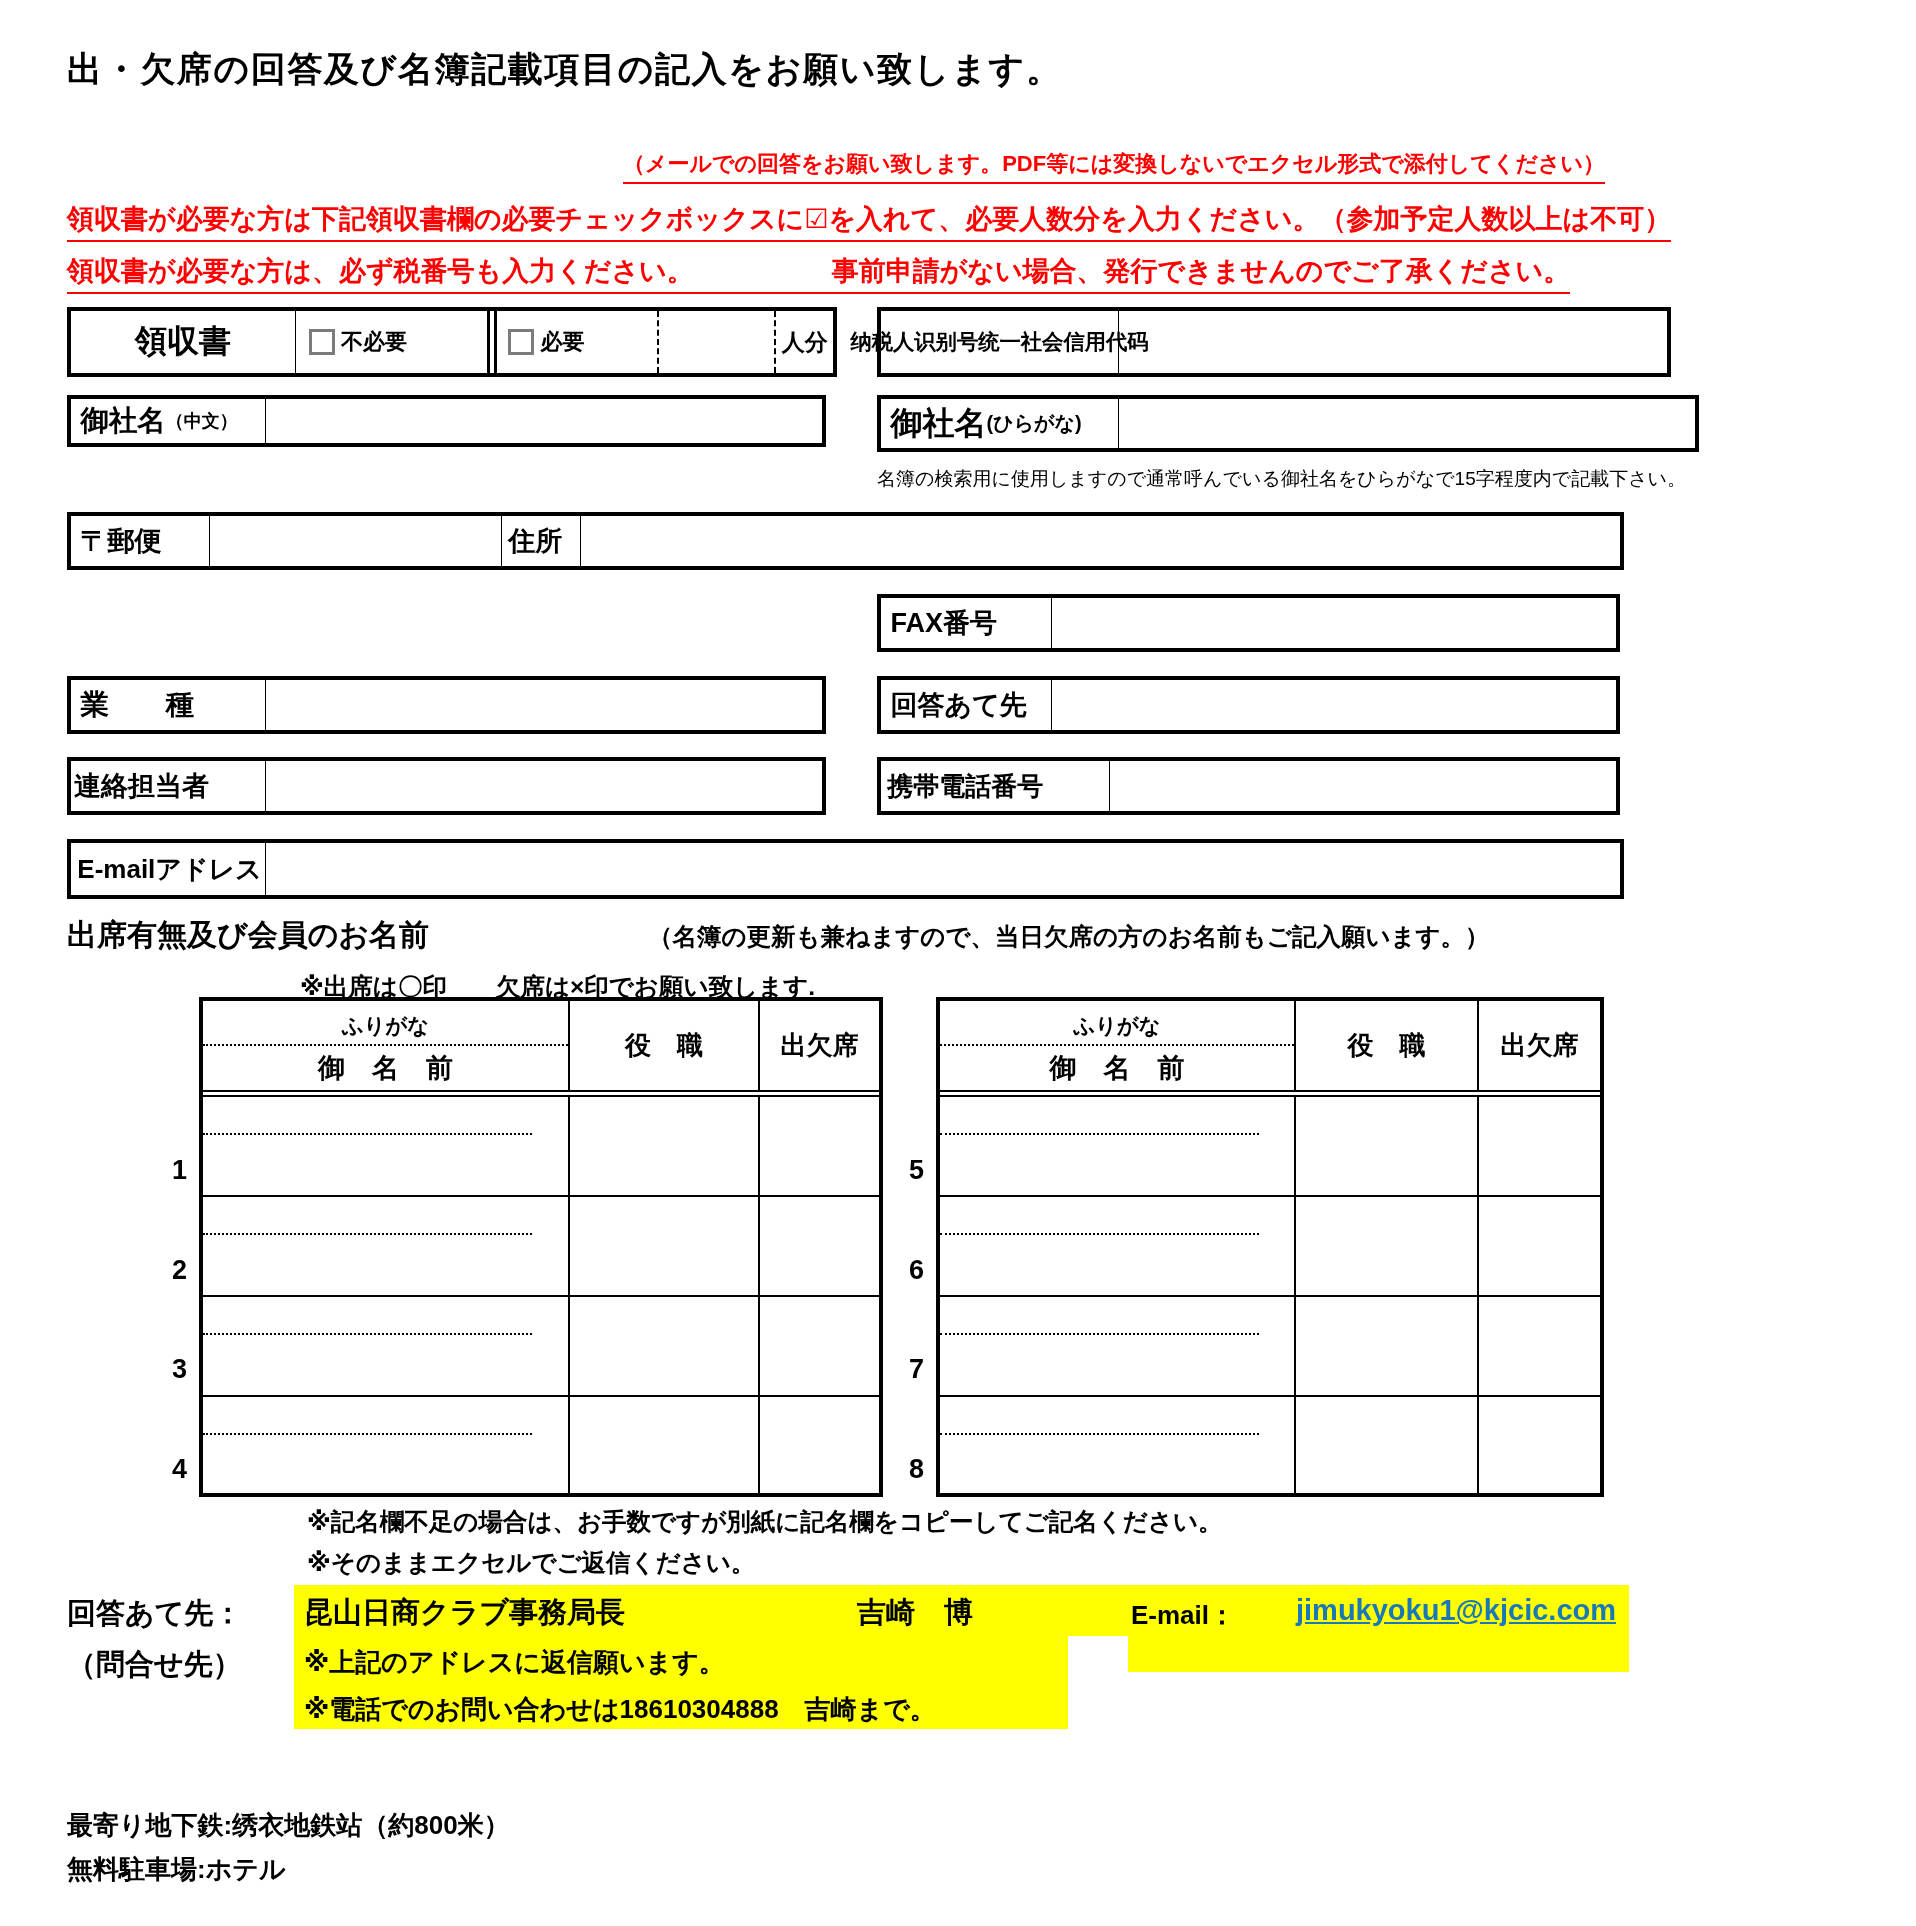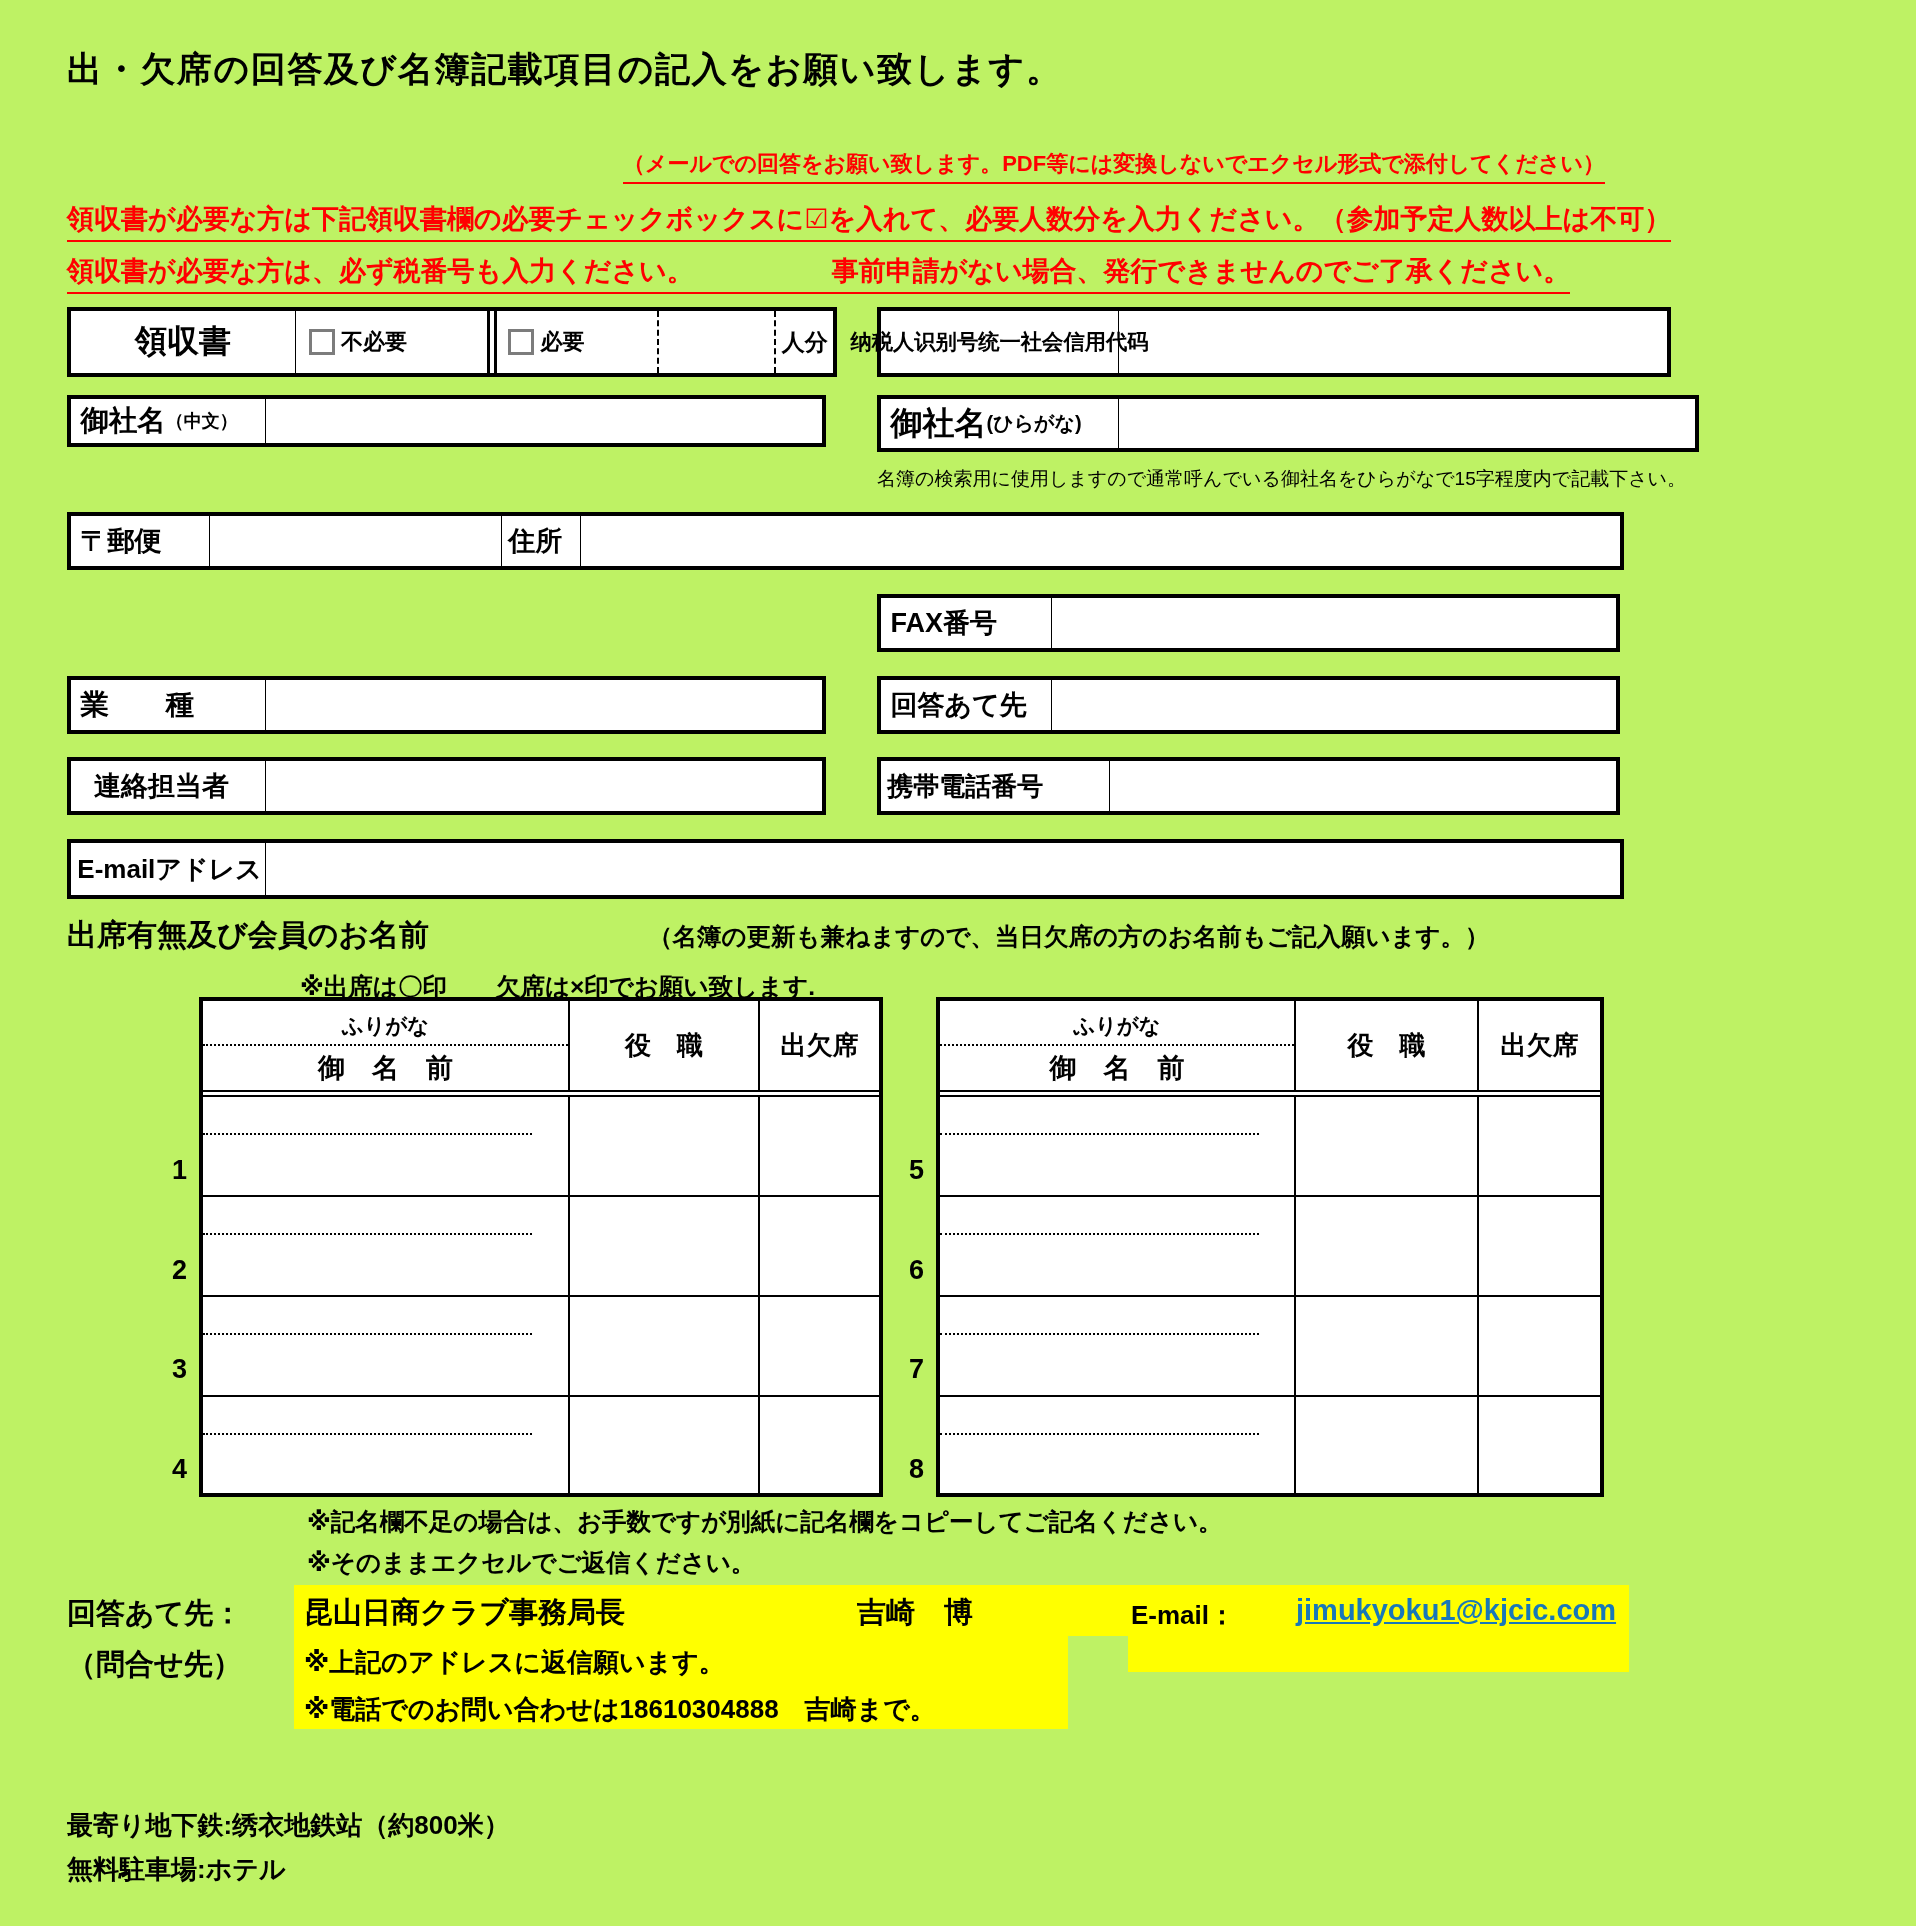--- a/index.html
+++ b/index.html
@@ -1,16 +1,16 @@
 <!DOCTYPE html>
 <html style="font-size:12.6px"><head>
 <meta charset="utf-8">
 <style>
   html,body{margin:0;padding:0;background:#e8e8e8;}
-  #page{position:relative;width:1916px;height:1926px;background:#bef264;
+  #page{position:relative;width:1916px;height:1926px;background:#ffffff;
         font-family:"Liberation Sans","DejaVu Sans",sans-serif;color:#000;overflow:hidden;}
   .abs{position:absolute;box-sizing:border-box;}
   .b{font-weight:bold;}
   .nw{white-space:nowrap;}
   
   .red{color:#ff0000;font-weight:bold;border-bottom:2.4px solid #ff0000;padding-bottom:3.2px;display:inline-block;}
   
   .formrow{display:flex;border:4px solid #000;background:#fff;}
   .cell{box-sizing:border-box;display:flex;align-items:center;height:100%;}
   .lblc{padding-left:9.5px;font-weight:bold;}
@@ -108,21 +108,21 @@
   <div class="abs formrow" style="left:67px;top:676px;width:759px;height:58px;">
     <div class="cell lblc nw" style="width:194px;font-size:28.4px;">業　　種</div>
     <div class="cell sep" style="flex:1;"></div>
   </div>
   <div class="abs formrow" style="left:877px;top:676px;width:743px;height:58px;">
     <div class="cell lblc nw" style="width:170px;font-size:27px;">回答あて先</div>
     <div class="cell sep" style="flex:1;"></div>
   </div>
 
   <div class="abs formrow" style="left:67px;top:757px;width:759px;height:58px;">
-    <div class="cell lblc nw" style="width:194px;font-size:27px;padding-left:23px;">連絡担当者</div>
+    <div class="cell lblc nw" style="width:194px;font-size:27px;padding-left:3px;">連絡担当者</div>
     <div class="cell sep" style="flex:1;"></div>
   </div>
   <div class="abs formrow" style="left:877px;top:757px;width:743px;height:58px;">
     <div class="cell lblc nw" style="width:228px;font-size:26px;padding-left:6.3px;">携帯電話番号</div>
     <div class="cell sep" style="flex:1;"></div>
   </div>
 
   <div class="abs formrow" style="left:67px;top:839px;width:1557px;height:60px;">
     <div class="cell lblc nw" style="width:194px;font-size:26px;padding-left:6.3px;overflow:hidden;">E-mailアドレス</div>
     <div class="cell sep" style="flex:1;"></div>

